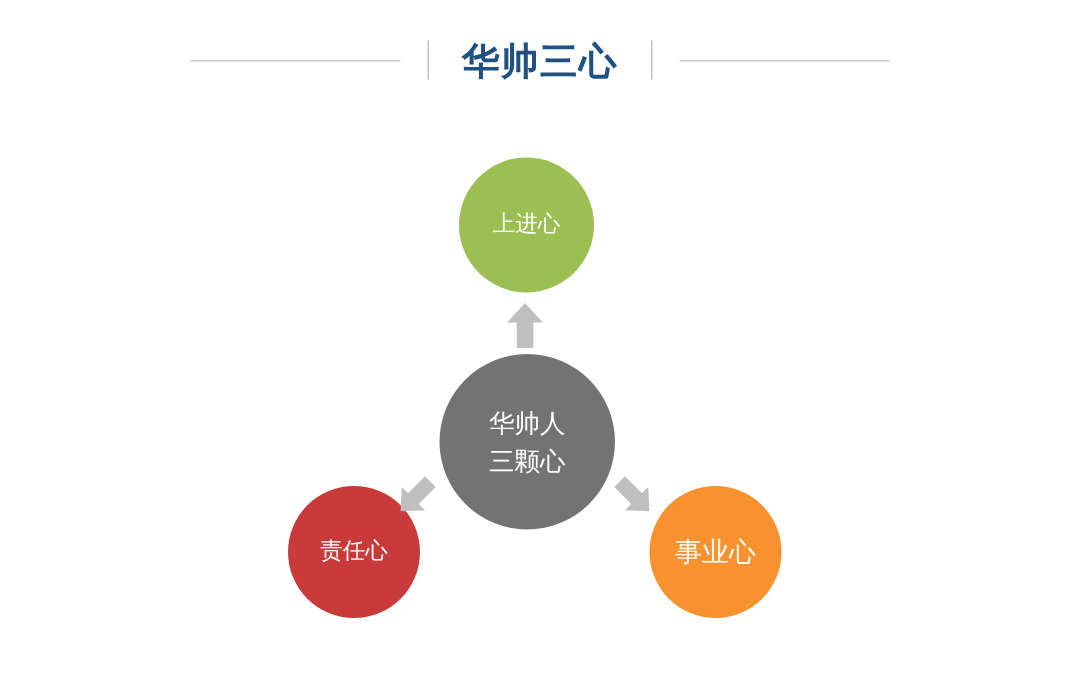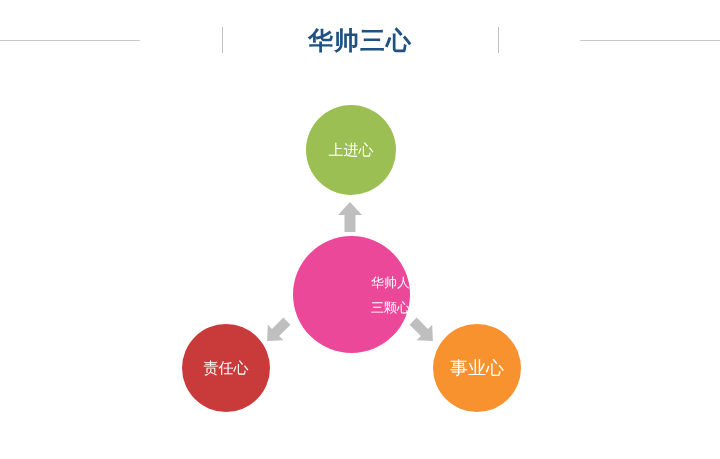--- a/index.html
+++ b/index.html
@@ -18,21 +18,21 @@
 
   
   .header {
     position: absolute;
     left: 0;
     top: 0;
     width: 720px;
     height: 80px;
     display: flex;
     align-items: center;
-    justify-content: space-between;
+    justify-content: center;
   }
   .header-rule {
     width: 140px;
     height: 0;
     border-top: 1px solid #c9c9c9;
   }
   .header-sep {
     width: 0;
     height: 26px;
     border-left: 1px solid #c2c2c2;
@@ -69,40 +69,39 @@
     text-align: center;
     box-sizing: border-box;
   }
 
   
   .node-center {
     left: 293px;
     top: 236px;
     width: 117px;
     height: 117px;
-    background: #ec4899;
-    font-size: 13px;
+    background: #737373;
+    font-size: 17px;
     line-height: 25px;
-    align-items: flex-end;
   }
 
   
   .node-top {
     left: 306px;
     top: 105px;
     width: 90px;
     height: 90px;
     background: #9bbf53;
     font-size: 15px;
     line-height: 20px;
   }
 
   
   .node-left {
-    left: 182px;
+    left: 192px;
     top: 324px;
     width: 88px;
     height: 88px;
     background: #c93b3b;
     font-size: 15px;
     line-height: 20px;
   }
 
   
   .node-right {

